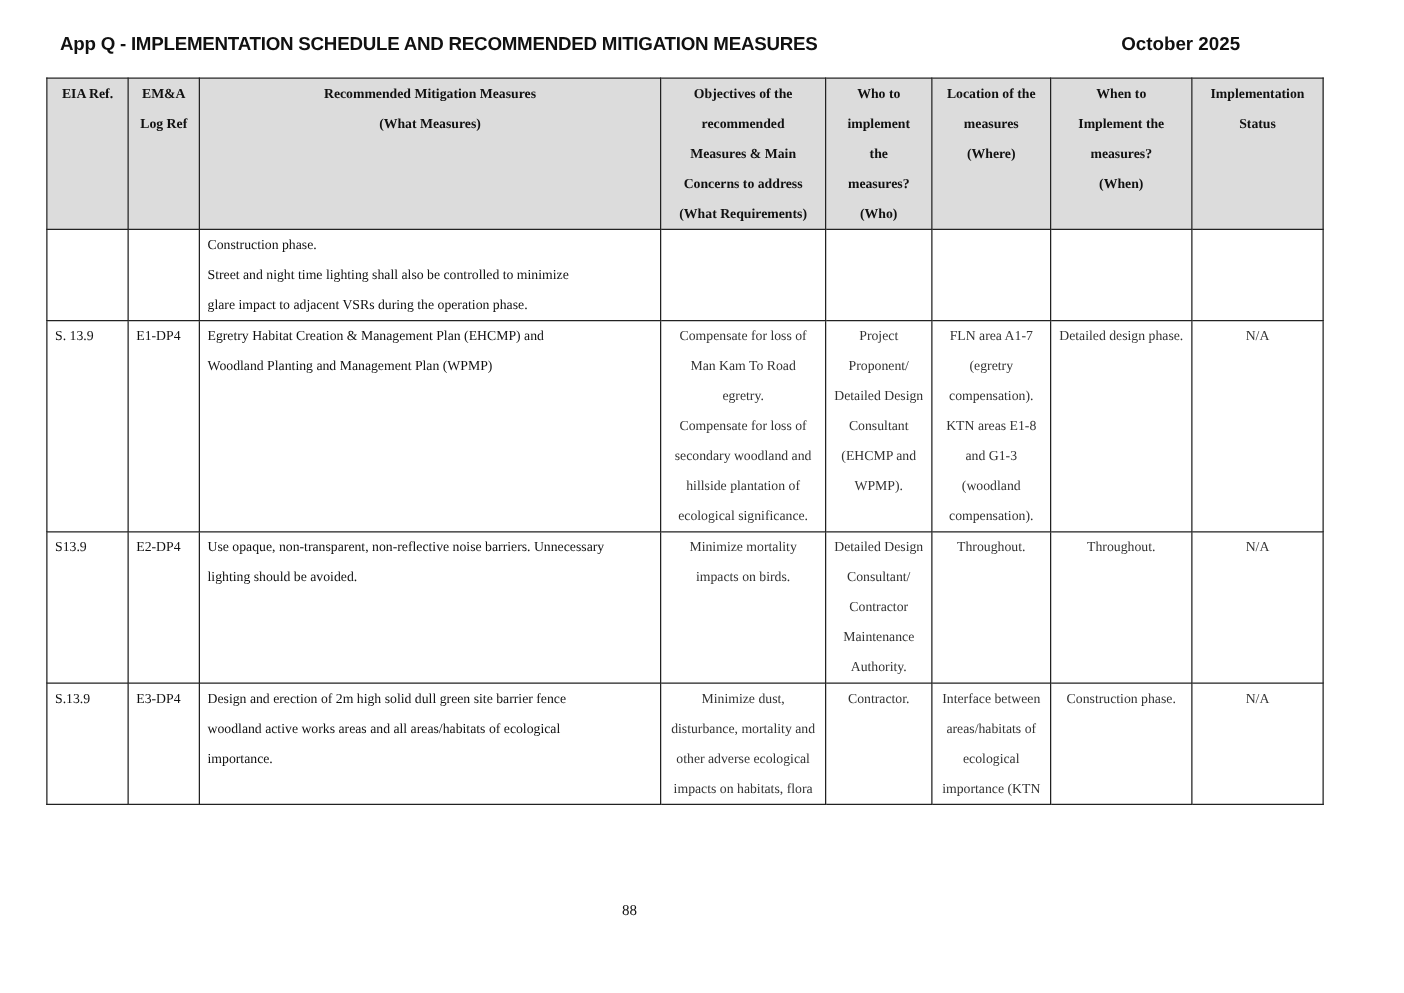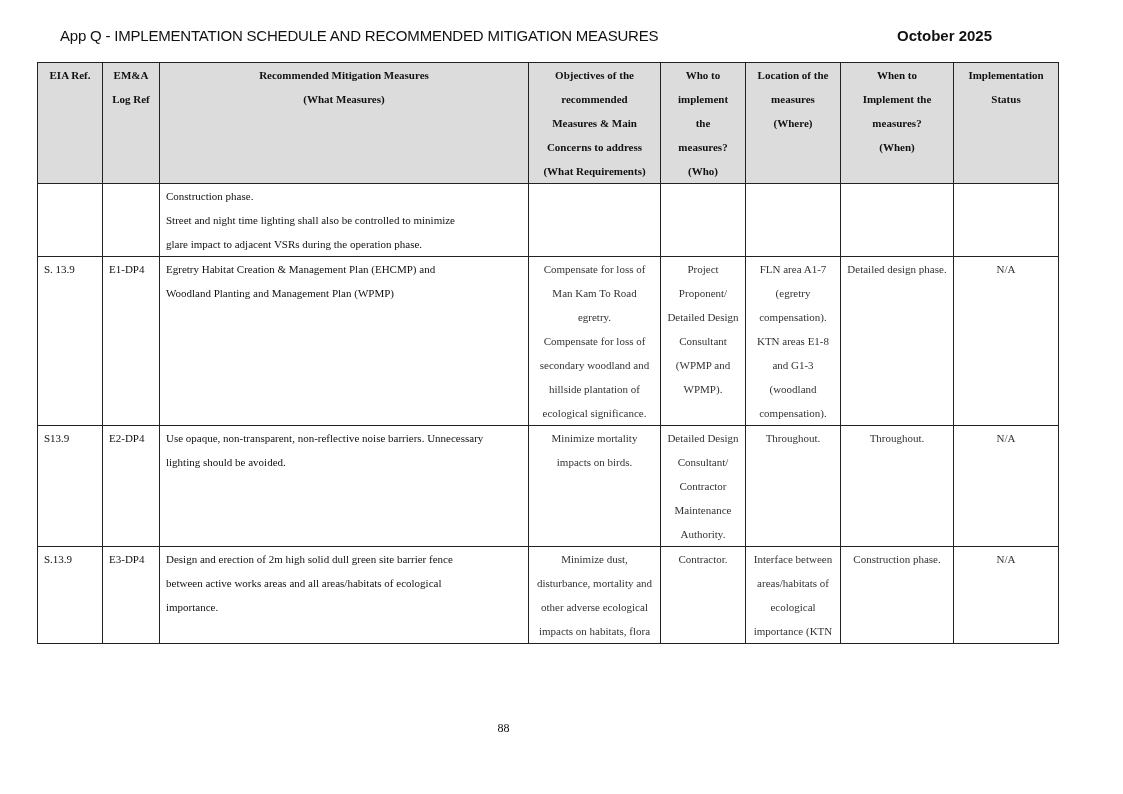--- a/index.html
+++ b/index.html
@@ -1,18 +1,18 @@
 <!DOCTYPE html>
 <html><head>
 <meta charset="utf-8">
 <style>
   html, body { margin: 0; padding: 0; background: #ffffff; }
   body { width: 1123px; height: 794px; position: relative; overflow: hidden; font-family: "Liberation Serif", serif; color: #111; }
   .page-header { position: absolute; top: 27px; left: 48px; width: 950px; height: 22px; }
-  .doc-title { position: absolute; left: 12px; top: 0; font-family: "Liberation Sans", sans-serif; font-weight: normal; font-size: 15px; letter-spacing: -0.2px; }
+  .doc-title { position: absolute; left: 0; top: 0; font-family: "Liberation Sans", sans-serif; font-weight: bold; font-size: 15px; letter-spacing: -0.2px; }
   .doc-date { position: absolute; left: 849px; top: 0; font-family: "Liberation Sans", sans-serif; font-weight: bold; font-size: 15px; }
   table.sched { position: absolute; top: 62px; left: 37px; width: 1021px; border-collapse: collapse; table-layout: fixed; }
   table.sched td, table.sched th { border: 1.5px solid #222; vertical-align: top; font-size: 11px; line-height: 24px; padding: 0 6px; }
   table.sched th { background: #dcdcdc; font-weight: bold; text-align: center; padding-top: 0; height: 118px; }
   .ml { display: block; }
   td.sect { font-weight: bold; font-style: italic; height: 23px; line-height: 23px; padding-left: 6px; }
   td.c { text-align: center; font-size: 10px; color: #333; padding: 0 3px; }
   td.ref { text-align: left; }
   .page-num { position: absolute; top: 721px; left: 0; width: 1007px; text-align: center; font-size: 12px; }
 </style>
@@ -108,21 +108,21 @@
           <span class="ml">Compensate for loss of</span>
           <span class="ml">secondary woodland and</span>
           <span class="ml">hillside plantation of</span>
           <span class="ml">ecological significance.</span>
         </td>
       <td class="c">
           <span class="ml">Project</span>
           <span class="ml">Proponent/</span>
           <span class="ml">Detailed Design</span>
           <span class="ml">Consultant</span>
-          <span class="ml">(WPMP and</span>
+          <span class="ml">(EHCMP and</span>
           <span class="ml">WPMP).</span>
         </td>
       <td class="c">
           <span class="ml">FLN area A1-7</span>
           <span class="ml">(egretry</span>
           <span class="ml">compensation).</span>
           <span class="ml">KTN areas E1-8</span>
           <span class="ml">and G1-3</span>
           <span class="ml">(woodland</span>
           <span class="ml">compensation).</span>
@@ -162,21 +162,21 @@
       <td class="c">
           <span class="ml">N/A</span>
         </td>
     </tr>
 
     <tr>
       <td class="ref">S.13.9</td>
       <td class="ref">E3-DP4</td>
       <td>
           <span class="ml">Design and erection of 2m high solid dull green site barrier fence</span>
-          <span class="ml">between active works areas and all areas/habitats of ecological</span>
+          <span class="ml">woodland active works areas and all areas/habitats of ecological</span>
           <span class="ml">importance.</span>
         </td>
       <td class="c">
           <span class="ml">Minimize dust,</span>
           <span class="ml">disturbance, mortality and</span>
           <span class="ml">other adverse ecological</span>
           <span class="ml">impacts on habitats, flora</span>
         </td>
       <td class="c">
           <span class="ml">Contractor.</span>

